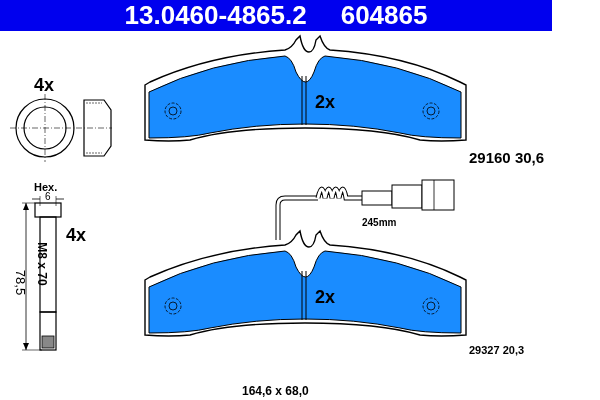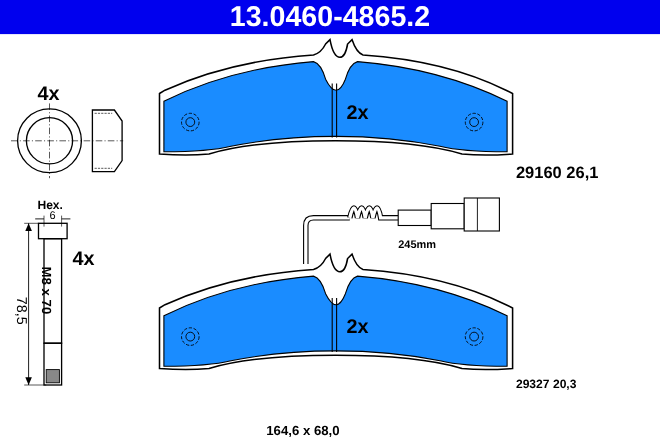--- a/index.html
+++ b/index.html
@@ -1,25 +1,26 @@
 <!DOCTYPE html>
 <html><head>
 <meta charset="utf-8">
 <style>
   html, body { margin:0; padding:0; }
   body { width:600px; height:400px; background:#ffffff; position:relative; overflow:hidden; font-family:"Liberation Sans", sans-serif; }
-  .header { position:absolute; left:0; top:0; width:600px; height:31px; background:#0000ee; color:#fff; font-weight:bold; font-size:26px; display:flex; justify-content:center; align-items:center; gap:34px; letter-spacing:0px; }
+  .header { position:absolute; left:0; top:0; width:552px; height:31px; background:#0000ee; color:#fff; font-weight:bold; font-size:26px; display:flex; justify-content:center; align-items:center; gap:34px; letter-spacing:0px; }
   .label { position:absolute; font-weight:bold; color:#000; }
   svg { position:absolute; left:0; top:0; }
 </style>
 </head>
 <body>
 
 <div class="header">
   <span>13.0460-4865.2</span>
+  <span>604865</span>
 </div>
 
 <svg width="600" height="400" viewBox="0 0 600 400">
   <defs>
     <path id="padShape" d="M145,85 L150,82 Q210,55 285,50 Q292,48 296,40 L300,36 Q303,52 309,52 Q314,52 316,40 L320,36 Q324,48 330,50 Q405,55 460,82 L466,85 L466,140 Q440,142 420,140 Q380,128 305,128 Q230,128 190,140 Q170,142 145,140 Z"></path>
   </defs>
 
   <g>
     <circle cx="45" cy="128" r="29" fill="none" stroke="#000" stroke-width="1.2"></circle>
     <circle cx="45" cy="128" r="21" fill="none" stroke="#000" stroke-width="1.2"></circle>
@@ -90,20 +91,20 @@
 
 <div class="label" style="left:34px; top:75px; font-size:18px;">4x</div>
 
 <div class="label" style="left:34px; top:181px; font-size:11px; font-weight:bold;">Hex.</div>
 <div class="label" style="left:45px; top:191px; font-size:10px; font-weight:normal;">6</div>
 <div class="label" style="left:12px; top:257px; font-size:12px; transform:rotate(90deg); width:60px; text-align:center; font-weight:bold;">M8 x 70</div>
 <div class="label" style="left:-5px; top:275px; font-size:13px; transform:rotate(90deg); width:50px; text-align:center; font-weight:normal;">78,5</div>
 <div class="label" style="left:66px; top:225px; font-size:18px;">4x</div>
 
 <div class="label" style="left:315px; top:92px; font-size:18px;">2x</div>
-<div class="label" style="left:469px; top:149px; font-size:15px;">29160 26,1</div>
+<div class="label" style="left:469px; top:149px; font-size:15px;">29160 30,6</div>
 
 <div class="label" style="left:362px; top:217px; font-size:10px;">245mm</div>
 
 <div class="label" style="left:315px; top:287px; font-size:18px;">2x</div>
 <div class="label" style="left:469px; top:344px; font-size:11px;">29327 20,3</div>
 
 <div class="label" style="left:242px; top:384px; font-size:12px;">164,6 x 68,0</div>
 
 </body></html>

